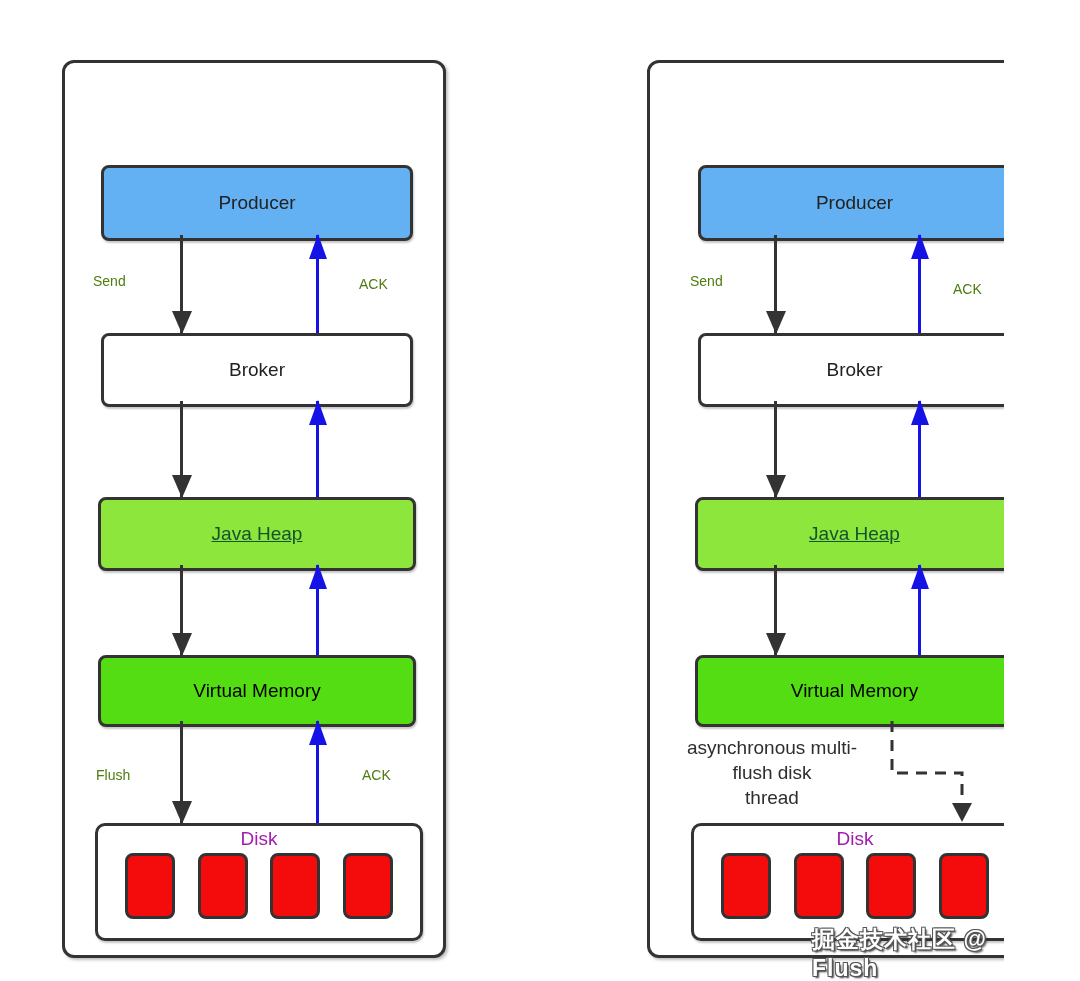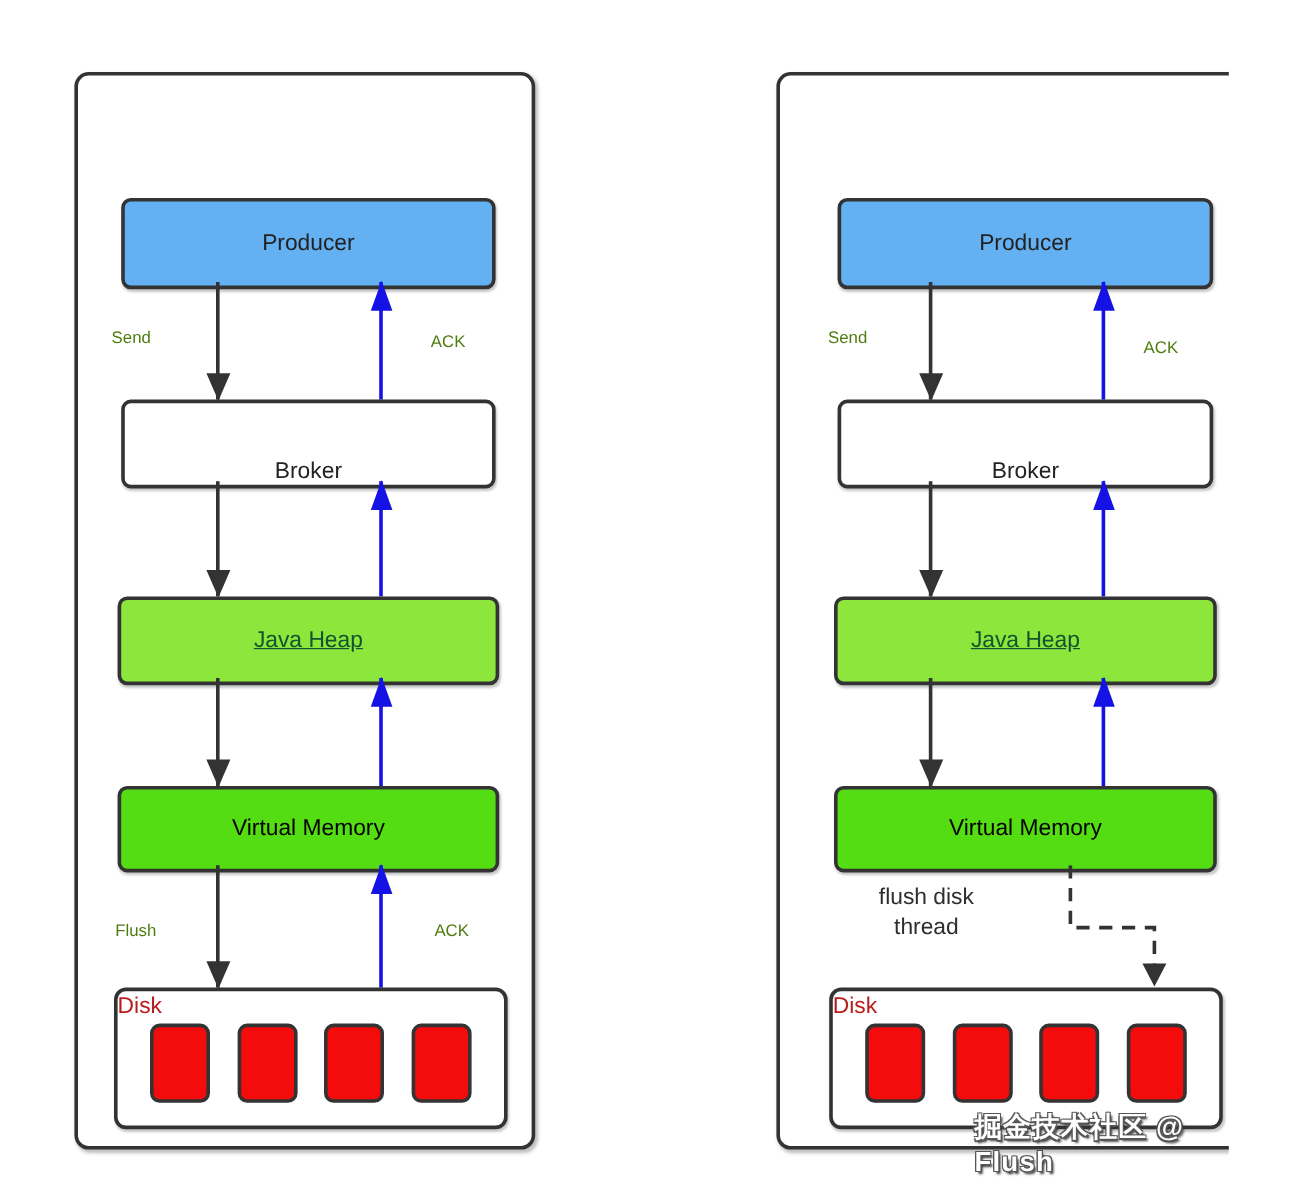--- a/index.html
+++ b/index.html
@@ -1,18 +1,18 @@
 <!DOCTYPE html>
 <html style="--color-producer: #63b1f2; --color-broker: #ffffff; --color-java_heap: #8ce63c; --color-virtual_memory: #54dd12; --color-disk_block: #f40b0b; --color-arrow_black: #333333; --color-arrow_blue: #1512e6; --color-border: #333333;"><head>
 <meta charset="utf-8">
 <style>
   html,body { margin:0; padding:0; background:#ffffff; }
   .canvas {
     position:relative; width:1004px; height:981px; overflow:hidden;
-    font-family:"Liberation Sans", sans-serif; background:#ffffff;padding-left:20px;
+    font-family:"Liberation Sans", sans-serif; background:#ffffff;
   }
   .panel {
     position:absolute; background:#fff;
     border:3px solid var(--color-border,#333);
     border-radius:12px;
     box-shadow:2px 2px 3px rgba(70,70,70,.35);
   }
   .p1 { left:62px;  top:60px; width:378px; height:892px; }
   .p2 { left:647px; top:60px; width:388px; height:892px; }
 
@@ -21,41 +21,41 @@
     text-align:center; font-weight:bold; font-size:20px; color:#2b2b2b;
   }
   .p1 .panel-title, .p2 .panel-title { top:100px; }
 
   .node {
     position:absolute; border:3px solid var(--color-border,#333);
     border-radius:8px; display:flex; align-items:center; justify-content:center;
     font-size:19px; color:#222; box-shadow:1px 2px 2px rgba(70,70,70,.3);
   }
   .node.producer { background:var(--color-producer,#63b1f2); }
-  .node.broker   { background:var(--color-broker,#ffffff);align-items:flex-end; }
+  .node.broker   { background:var(--color-broker,#ffffff); }
   .node.heap     { background:var(--color-java_heap,#8ce63c); color:#14532d;text-decoration:underline; }
   .node.vm       { background:var(--color-virtual_memory,#54dd12); color:#000000; }
 
   .p1 .producer { left:36px; top:102px; width:306px; height:70px; }
   .p1 .broker   { left:36px; top:270px; width:306px; height:68px; }
   .p1 .heap     { left:33px; top:434px; width:312px; height:68px; }
   .p1 .vm       { left:33px; top:592px; width:312px; height:66px; }
   .p1 .disk     { left:30px; top:760px; width:322px; height:112px; }
 
   .p2 .producer { left:48px; top:102px; width:307px; height:70px; }
   .p2 .broker   { left:48px; top:270px; width:307px; height:68px; }
   .p2 .heap     { left:45px; top:434px; width:313px; height:68px; }
   .p2 .vm       { left:45px; top:592px; width:313px; height:66px; }
   .p2 .disk     { left:41px; top:760px; width:322px; height:112px; }
 
   .disk {
     position:absolute; border:3px solid var(--color-border,#333);
     border-radius:10px; background:#fff; box-shadow:1px 2px 2px rgba(70,70,70,.3);
   }
-  .disk-title { font-size:19px; color:#b91c1c; margin-top:2px; }
+  .disk-title { text-align:center; font-size:19px; color:#a21caf; margin-top:2px; }
   .blocks { display:flex; justify-content:space-evenly; margin-top:3px; padding:0 4px; }
   .block {
     width:50px; height:66px; background:var(--color-disk_block,#f40b0b);
     border:3px solid var(--color-border,#333); border-radius:8px; box-sizing:border-box;
   }
 
   
   .arr { position:absolute; width:3px; }
   .arr.black { background:var(--color-arrow_black,#333); }
   .arr.blue  { background:var(--color-arrow_blue,#1512e6); }
@@ -180,20 +180,21 @@
     </div>
 
     <div class="arr black down a3b"></div>
     <div class="arr blue up a3u"></div>
 
     <div class="node vm">
       <span>Virtual Memory</span>
     </div>
 
     <div class="note">
+      <div>asynchronous multi-</div>
       <div>flush disk</div>
       <div>thread</div>
     </div>
 
     <svg class="elbow" width="92" height="102">
       <path d="M 2 0 L 2 52 L 72 52 L 72 84" fill="none" stroke="#333333" stroke-width="3" stroke-dasharray="11 8"></path>
       <polygon points="62,82 82,82 72,101" fill="#333333"></polygon>
     </svg>
 
     <div class="disk">

